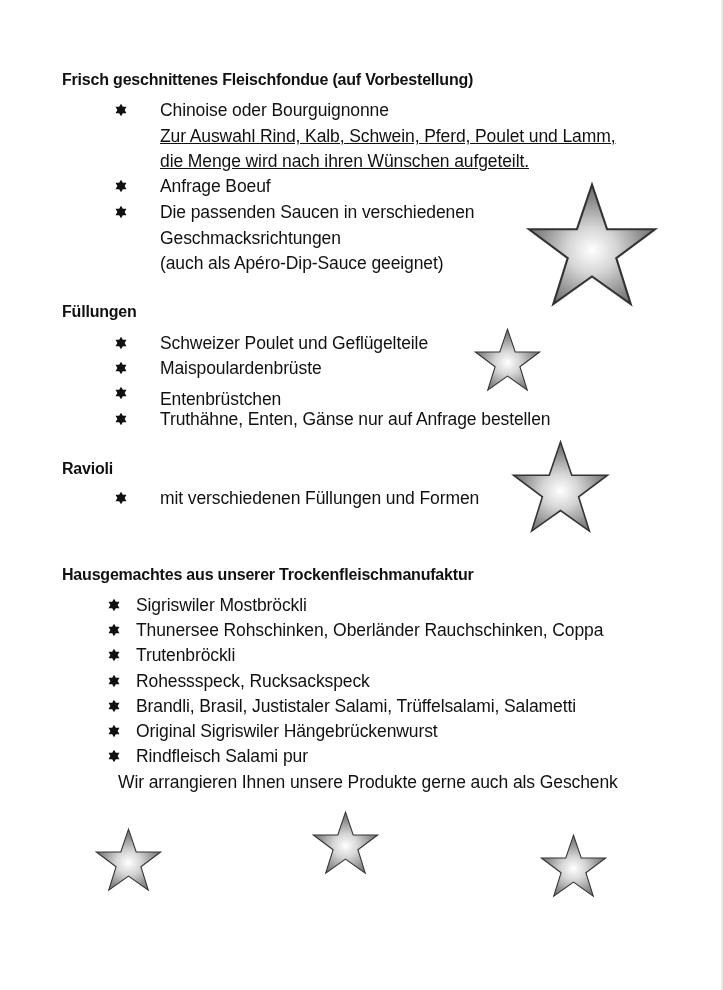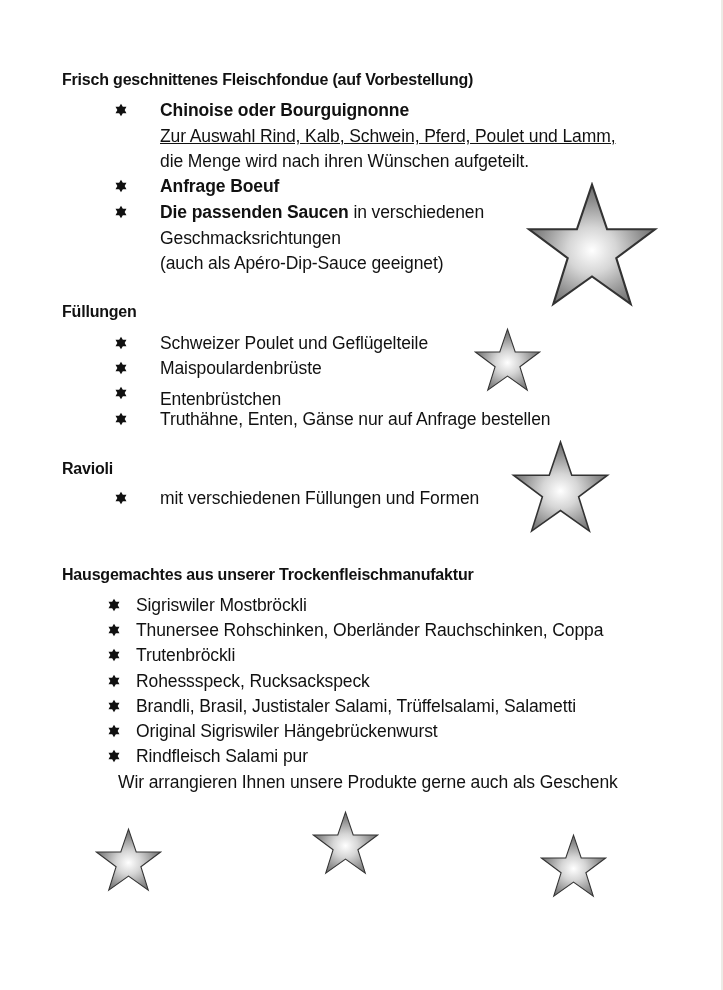--- a/index.html
+++ b/index.html
@@ -3,21 +3,21 @@
 <meta charset="utf-8">
 <style>
   html, body { margin:0; padding:0; }
   body {
     width:723px; height:990px; background:#ffffff; position:relative; overflow:hidden;
     font-family: "Liberation Sans", "DejaVu Sans", sans-serif; color:#111;
   }
   .edge { position:absolute; right:0; top:0; width:2px; height:990px; background:#ecebe6; }
   .h { position:absolute; left:62px; font-weight:bold; font-size:16px; letter-spacing:-0.2px; white-space:nowrap; }
   .line { position:absolute; font-size:17.5px; white-space:nowrap; letter-spacing:-0.1px; }
-  .b { font-weight:bold; }
+  .b { font-weight:normal; }
   .bul { position:absolute; width:14px; height:14px; }
   .star { position:absolute; }
 </style>
 </head>
 <body>
 
 <svg width="0" height="0" style="position:absolute">
   <defs>
     <radialGradient id="sg" cx="50%" cy="55%" r="55%">
       <stop offset="0%" stop-color="#ffffff"></stop>
@@ -36,21 +36,21 @@
 
 <div class="edge"></div>
 
 <div class="h" style="top:71px;">Frisch geschnittenes Fleischfondue (auf Vorbestellung)</div>
 
 <svg class="bul" style="left:114px;top:103px;">
     <use href="#star6"></use>
   </svg>
 <div class="line b" style="left:160px;top:100px;">Chinoise oder Bourguignonne</div>
 <div class="line" style="left:160px;top:126px;text-decoration:underline;">Zur Auswahl Rind, Kalb, Schwein, Pferd, Poulet und Lamm,</div>
-<div class="line" style="left:160px;top:151px;">die Menge wird nach ihren Wünschen aufgeteilt.</div>
+<div class="line" style="left:160px;top:151px;text-decoration:underline;">die Menge wird nach ihren Wünschen aufgeteilt.</div>
 
 <svg class="bul" style="left:114px;top:179px;">
     <use href="#star6"></use>
   </svg>
 <div class="line b" style="left:160px;top:176px;">Anfrage Boeuf</div>
 
 <svg class="bul" style="left:114px;top:205px;">
     <use href="#star6"></use>
   </svg>
 <div class="line" style="left:160px;top:202px;"><span class="b">Die passenden Saucen</span><span> in verschiedenen</span></div>

